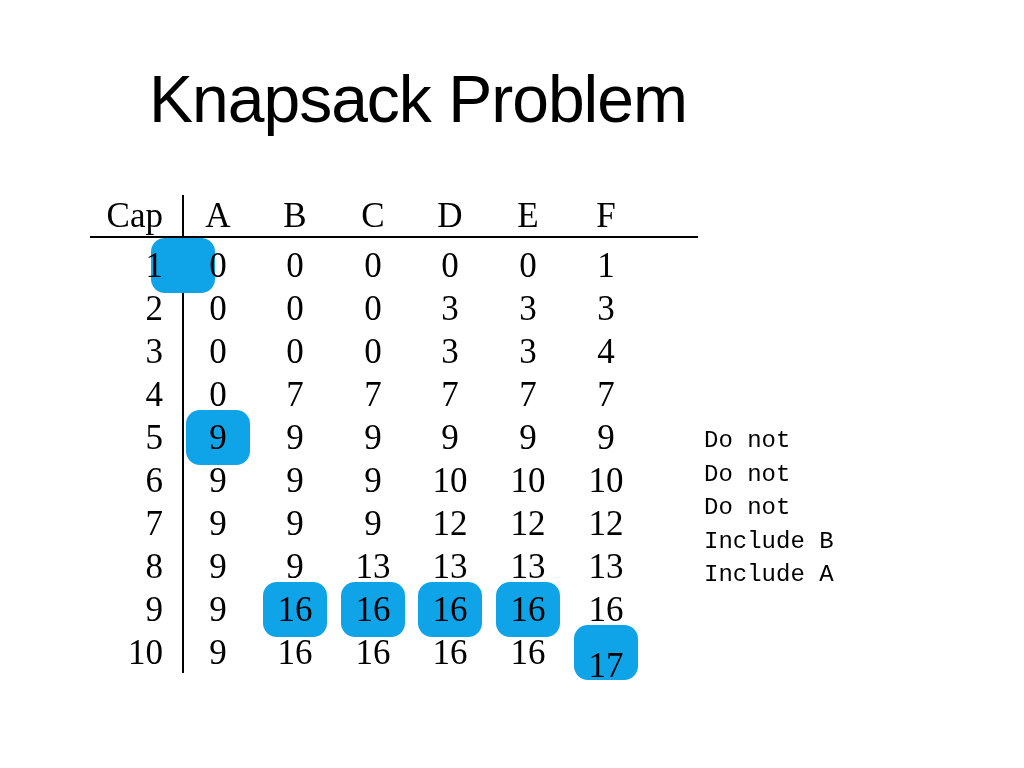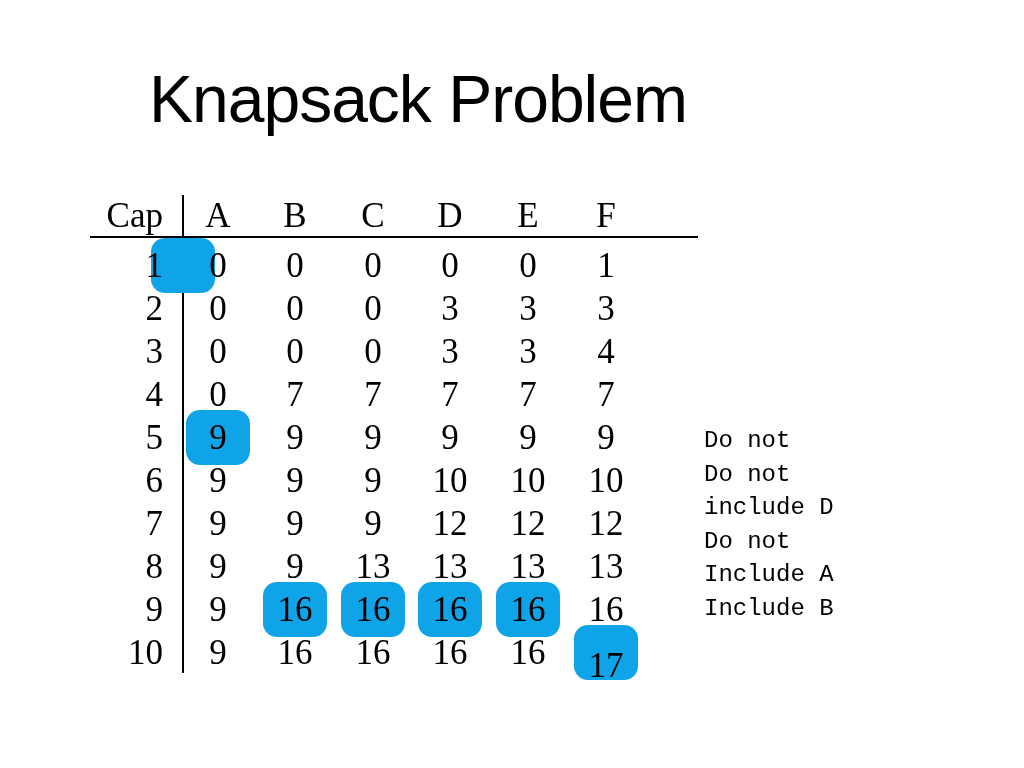--- a/index.html
+++ b/index.html
@@ -222,13 +222,13 @@
         <div class="cell" style="left: 173px; top: 445px; width: 64px;">16</div>
         <div class="cell" style="left: 251px; top: 445px; width: 64px;">16</div>
         <div class="cell" style="left: 328px; top: 445px; width: 64px;">16</div>
         <div class="cell" style="left: 406px; top: 445px; width: 64px;">16</div>
         <div class="cell on" style="left: 484px; top: 458px; width: 64px;">17</div>
       </div>
     </div>
 
 </div>
 
-<div id="decision-list"><div>Do not</div><div>Do not</div><div>include D</div><div>Do not</div><div>Include A</div><div>Include B</div></div>
+<div id="decision-list"><div>Do not</div><div>Do not</div><div>Do not</div><div>Include B</div><div>Include A</div></div>
 
 </body></html>

